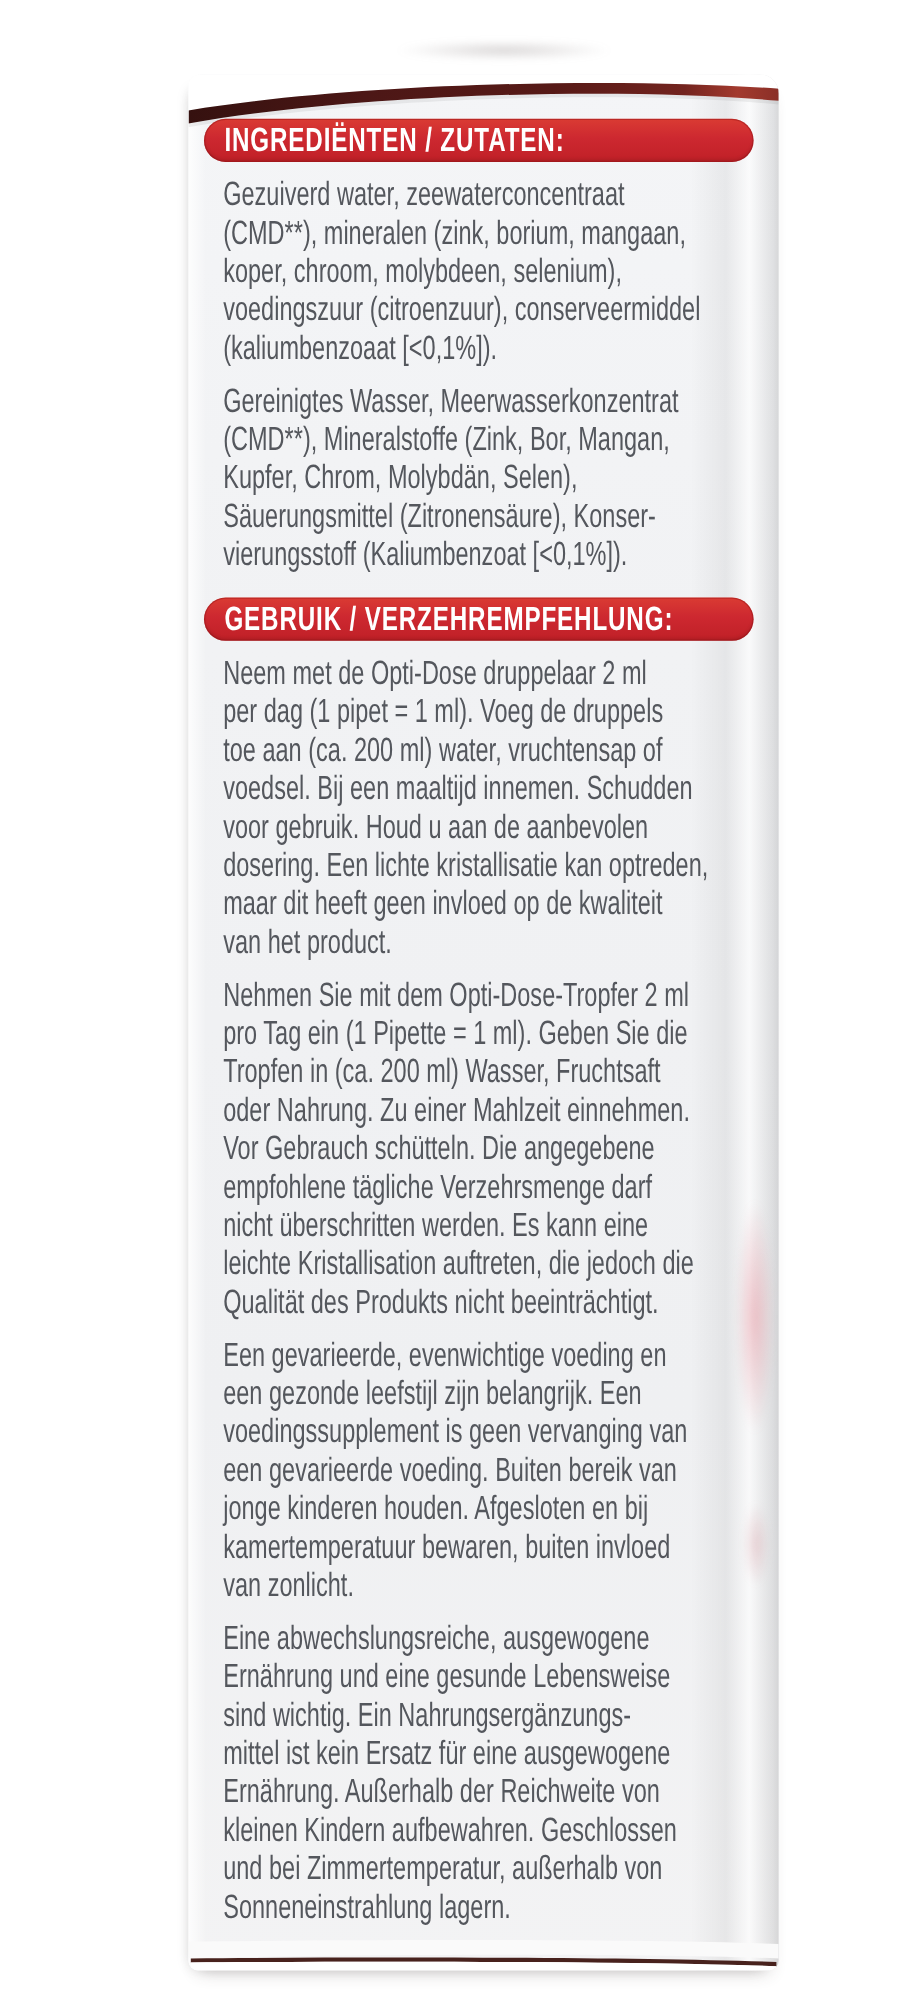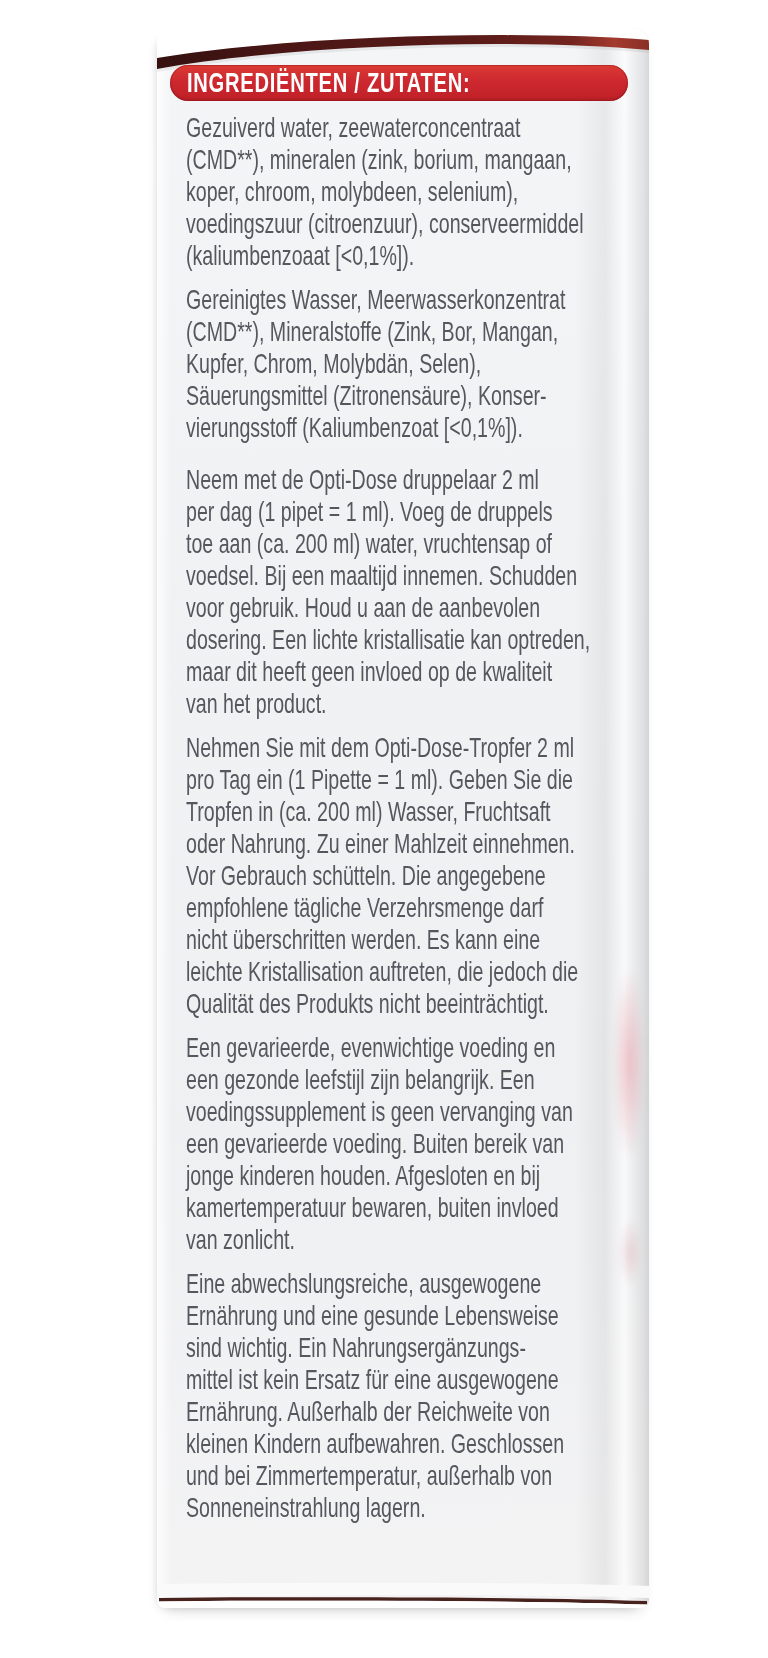--- a/index.html
+++ b/index.html
@@ -7,21 +7,21 @@
     position:relative; width:768px; height:1658px; overflow:hidden;
     background:#ffffff;
     font-family:"Liberation Sans","DejaVu Sans",sans-serif;
   }
   .smudge {
     position:absolute; left:330px; top:34px; width:180px; height:16px;
     background:radial-gradient(closest-side, rgba(120,110,110,.28), rgba(120,110,110,0));
     filter:blur(3px);
   }
   .box {
-    position:absolute; left:157px; top:28px; width:492px; height:1580px;
+    position:absolute; left:157px; top:62px; width:492px; height:1580px;
     border-radius:10px 16px 8px 8px;
     overflow:hidden;
     background:
       linear-gradient(90deg, rgba(255,255,255,.85) 0%, rgba(255,255,255,0) 3%,
         rgba(0,0,0,0) 85%, rgba(0,0,0,.05) 91%, rgba(255,255,255,.6) 95%,
         rgba(0,0,0,.08) 99%, rgba(0,0,0,.12) 100%),
       linear-gradient(180deg, #f4f5f7 0%, #f1f2f4 30%, #eff0f2 70%, #f3f3f4 100%);
     box-shadow: 0 9px 14px -9px rgba(70,55,55,.30), -7px 5px 12px -10px rgba(0,0,0,.22);
   }
   .top-edge { position:absolute; top:0; left:0; display:block; }
@@ -90,20 +90,23 @@
 koper, chroom, molybdeen, selenium),
 voedingszuur (citroenzuur), conserveermiddel
 (kaliumbenzoaat [&lt;0,1%]).</p>
 
       <p class="para gap-lg">Gereinigtes Wasser, Meerwasserkonzentrat
 (CMD**), Mineralstoffe (Zink, Bor, Mangan,
 Kupfer, Chrom, Molybdän, Selen),
 Säuerungsmittel (Zitronensäure), Konser-
 vierungsstoff (Kaliumbenzoat [&lt;0,1%]).</p>
 
+      <div class="badge">
+        <span>GEBRUIK / VERZEHREMPFEHLUNG:</span>
+      </div>
 
       <p class="para">Neem met de Opti-Dose druppelaar 2 ml
 per dag (1 pipet = 1 ml). Voeg de druppels
 toe aan (ca. 200 ml) water, vruchtensap of
 voedsel. Bij een maaltijd innemen. Schudden
 voor gebruik. Houd u aan de aanbevolen
 dosering. Een lichte kristallisatie kan optreden,
 maar dit heeft geen invloed op de kwaliteit
 van het product.</p>
 

